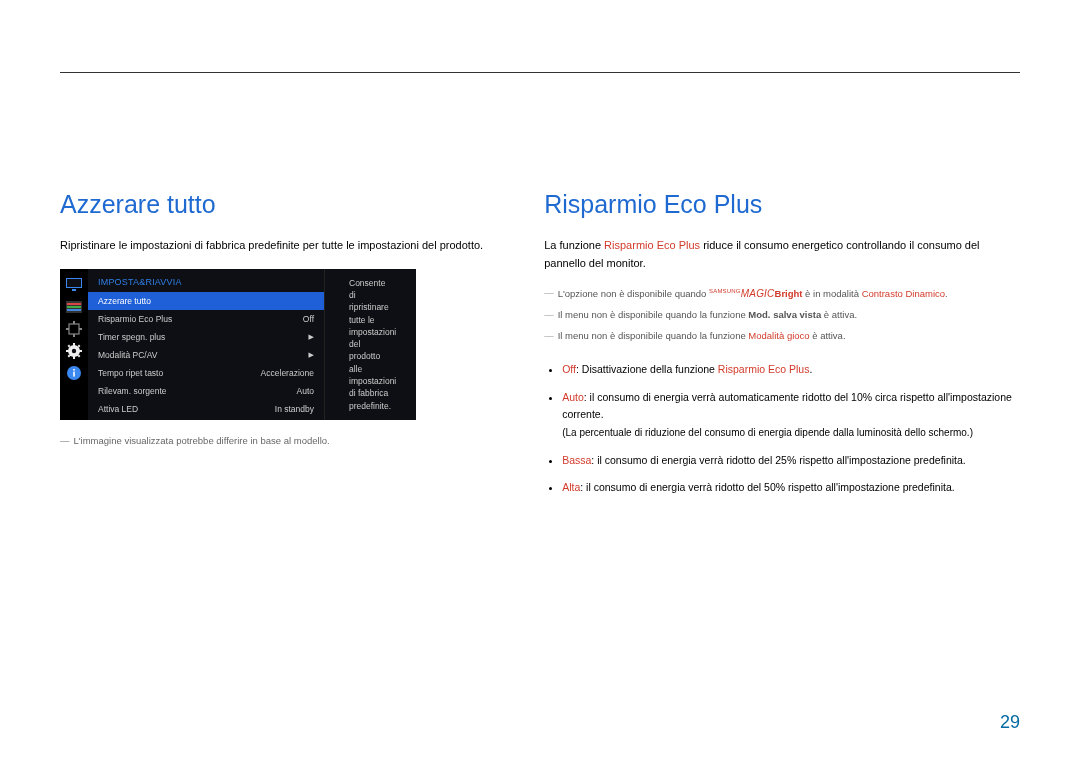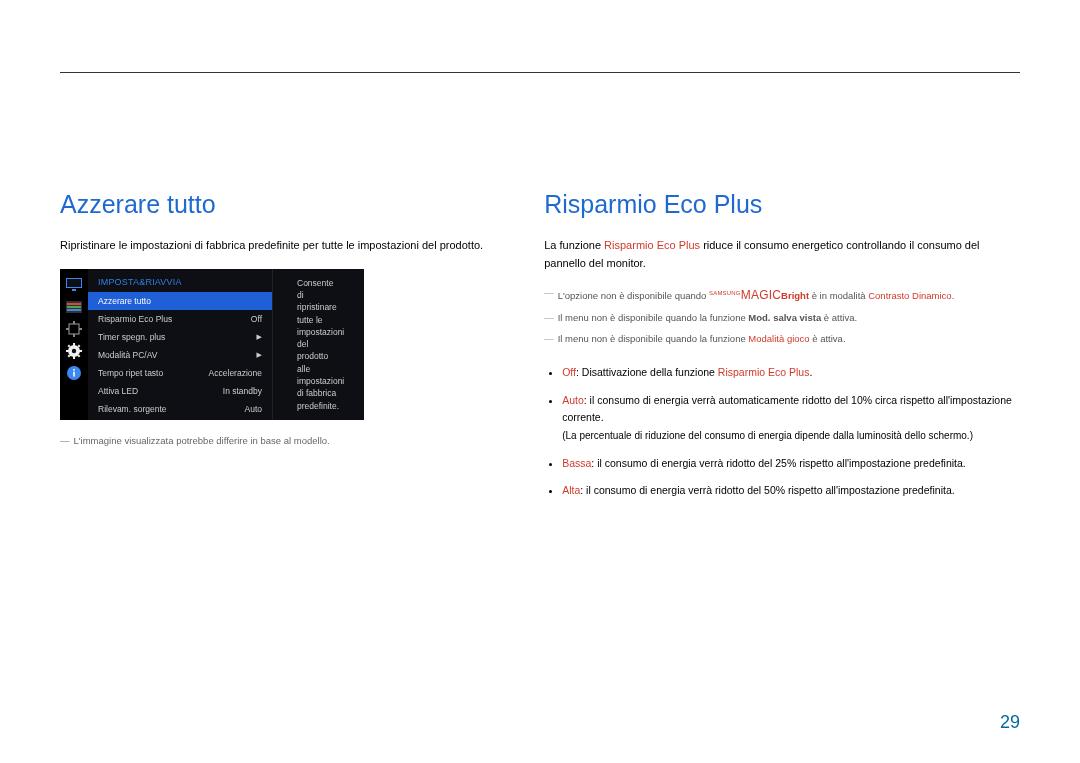--- a/index.html
+++ b/index.html
@@ -29,21 +29,21 @@
   .col-left { width: 440px; }
   .col-right { width: 480px; }
   h1 {
     font-size: 25px;
     font-weight: 400;
     color: #1f6ad1;
     margin-bottom: 18px;
   }
   .intro { font-size: 11px; line-height: 1.6; margin-bottom: 14px; }
   .osd {
-    width: 304px;
+    width: 356px;
     background: #0e0f14;
     color: #ddd;
     display: flex;
     font-size: 9px;
     margin-top: 6px;
   }
   .osd-iconcol {
     width: 28px;
     background: #000;
     display: flex;
@@ -78,21 +78,21 @@
   .hl-red { color:#d23a2a; }
   .note-line {
     font-size:9.5px; color:#555; margin-top:6px;
     display:flex; gap:4px; align-items:flex-start; line-height:1.55;
   }
   .note-line .dash { color:#aaa; }
   ul.opts { list-style: disc; padding-left:18px; margin-top:18px; }
   ul.opts li { font-size:10.5px; line-height:1.65; margin-bottom:10px; }
   .sub { font-size:10px; margin-top:2px; display:block; }
   .magic-sup { font-size:6px; color:#d23a2a; vertical-align:super; letter-spacing:.2px;}
-  .magic-txt { font-size:12px; color:#d23a2a; letter-spacing:.2px;}
+  .magic-txt { font-size:10px; color:#d23a2a; letter-spacing:.2px;font-style:italic;}
   .page-num {
     position:absolute; bottom:30px; right:60px;
     font-size:18px; color:#0369a1;
   }
   .arrow { font-size:7px; color:#ccc; }
 </style>
 </head>
 <body>
 
 <div class="top-rule"></div>
@@ -168,26 +168,26 @@
         </div>
         <div class="osd-row menu">
           <span>Modalità PC/AV</span>
           <span class="arrow">▶</span>
         </div>
         <div class="osd-row menu">
           <span>Tempo ripet tasto</span>
           <span>Accelerazione</span>
         </div>
         <div class="osd-row menu">
+          <span>Rilevam. sorgente</span>
+          <span>Auto</span>
+        </div>
+        <div class="osd-row menu">
           <span>Attiva LED</span>
           <span>In standby</span>
-        </div>
-        <div class="osd-row menu">
-          <span>Rilevam. sorgente</span>
-          <span>Auto</span>
         </div>
       </div>
       <div class="osd-desc">Consente di ripristinare tutte le impostazioni del prodotto alle impostazioni di fabbrica predefinite.</div>
     </div>
 
     <div class="footnote">
       <span class="dash">―</span>
       <span>L'immagine visualizzata potrebbe differire in base al modello.</span>
     </div>
   </div>

